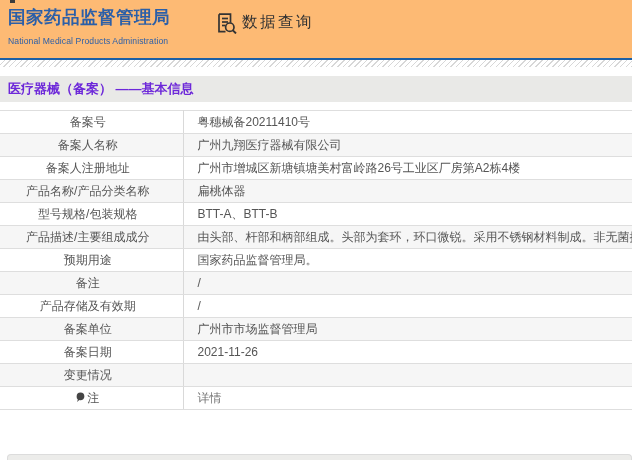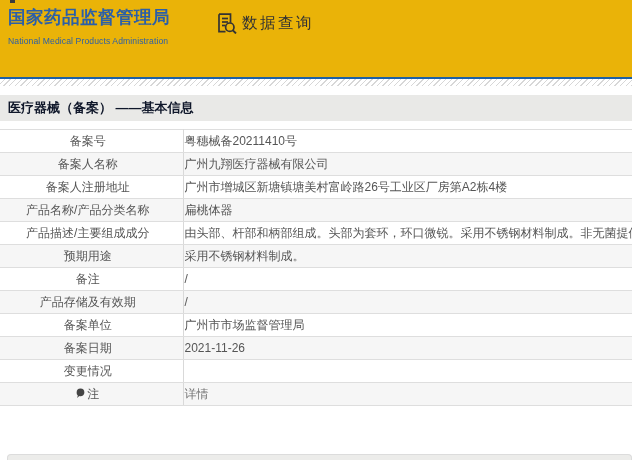--- a/index.html
+++ b/index.html
@@ -1,48 +1,48 @@
 <!DOCTYPE html>
 <html><head>
 <meta charset="utf-8">
 <style>
   * { margin:0; padding:0; box-sizing:border-box; }
   html,body { width:632px; height:460px; background:#ffffff; overflow:hidden;
     font-family:"Liberation Sans","DejaVu Sans",sans-serif; }
   .page { position:relative; width:632px; height:460px; background:#fff; }
 
   
-  .header { position:relative; height:77px; background:#eab308; }
+  .header { position:relative; height:58px; background:#fdba74; }
   .top-artifact { position:absolute; left:10px; top:0; width:5px; height:3px; background:#3c3c3c; }
   .logo { position:absolute; left:8px; top:7px; }
   .logo-cn { font-size:17.5px; font-weight:bold; color:#2b5fa8; letter-spacing:0.5px; line-height:1.2; }
   .logo-en { font-size:8.6px; color:#2b5fa8; margin-top:8px; letter-spacing:0.1px; }
-  .query { position:absolute; left:216px; top:12px; display:flex; align-items:center; gap:5px; cursor:pointer; }
+  .query { position:absolute; left:216px; top:12px; display:flex; align-items:flex-start; gap:5px; cursor:pointer; }
   .query-label { font-size:15.5px; color:#333; letter-spacing:2.5px; font-weight:500; }
   .query-icon svg { display:block; }
 
   
   .blue-rule { height:2px; background:#1c60a6; }
   .hatch { height:7px;
     background:repeating-linear-gradient(135deg,#ffffff 0px,#ffffff 3px,#d7d7d7 3px,#d7d7d7 4px); }
   .gap-a { height:9px; background:#fff; }
   .gap-b { height:8px; background:#fff; }
 
   
   .section-bar { height:26px; background:#e9e9e7; display:flex; align-items:center; padding-left:8px; }
-  .section-title { font-size:13px; font-weight:bold; color:#0f172a; }
+  .section-title { font-size:13px; font-weight:bold; color:#6d28d9; }
 
   
   table.info { width:632px; border-collapse:collapse; table-layout:fixed; }
   table.info td { height:23px; border-bottom:1px solid #dedede; font-size:12px; color:#555;
     vertical-align:middle; white-space:nowrap; overflow:hidden; }
   table.info tr:first-child td { border-top:1px solid #dedede; }
   table.info tr:nth-child(even) td { background:#f6f6f6; }
   td.cell-label { width:183px; text-align:center; padding-right:7px; border-right:1px solid #d9d9d9; color:#555; }
-  td.cell-value { padding-left:1px; color:#555; }
+  td.cell-value { padding-left:14px; color:#555; }
   .detail-link { color:#737373; cursor:pointer; text-decoration:none; }
   .note-icon { display:inline-block; margin-right:2px; vertical-align:-1px; }
   .note-icon svg { display:block; }
 
   
   .bottom-band { position:absolute; left:7px; right:0; bottom:0; height:6px;
     background:#ececea; border:1px solid #dcdcdc; border-bottom:none;
     border-radius:4px 4px 0 0; }
 </style>
 </head>
@@ -96,26 +96,30 @@
         </tr>
         <tr>
           <td class="cell-label"><span>备案人注册地址</span></td>
           <td class="cell-value"><span>广州市增城区新塘镇塘美村富岭路26号工业区厂房第A2栋4楼</span></td>
         </tr>
         <tr>
           <td class="cell-label"><span>产品名称/产品分类名称</span></td>
           <td class="cell-value"><span>扁桃体器</span></td>
         </tr>
         <tr>
+          <td class="cell-label"><span>型号规格/包装规格</span></td>
+          <td class="cell-value"><span>BTT-A、BTT-B</span></td>
+        </tr>
+        <tr>
           <td class="cell-label"><span>产品描述/主要组成成分</span></td>
           <td class="cell-value"><span>由头部、杆部和柄部组成。头部为套环，环口微锐。采用不锈钢材料制成。非无菌提供。</span></td>
         </tr>
         <tr>
           <td class="cell-label"><span>预期用途</span></td>
-          <td class="cell-value"><span>采用不锈钢材料制成。</span></td>
+          <td class="cell-value"><span>国家药品监督管理局。</span></td>
         </tr>
         <tr>
           <td class="cell-label"><span>备注</span></td>
           <td class="cell-value"><span>/</span></td>
         </tr>
         <tr>
           <td class="cell-label"><span>产品存储及有效期</span></td>
           <td class="cell-value"><span>/</span></td>
         </tr>
         <tr>

